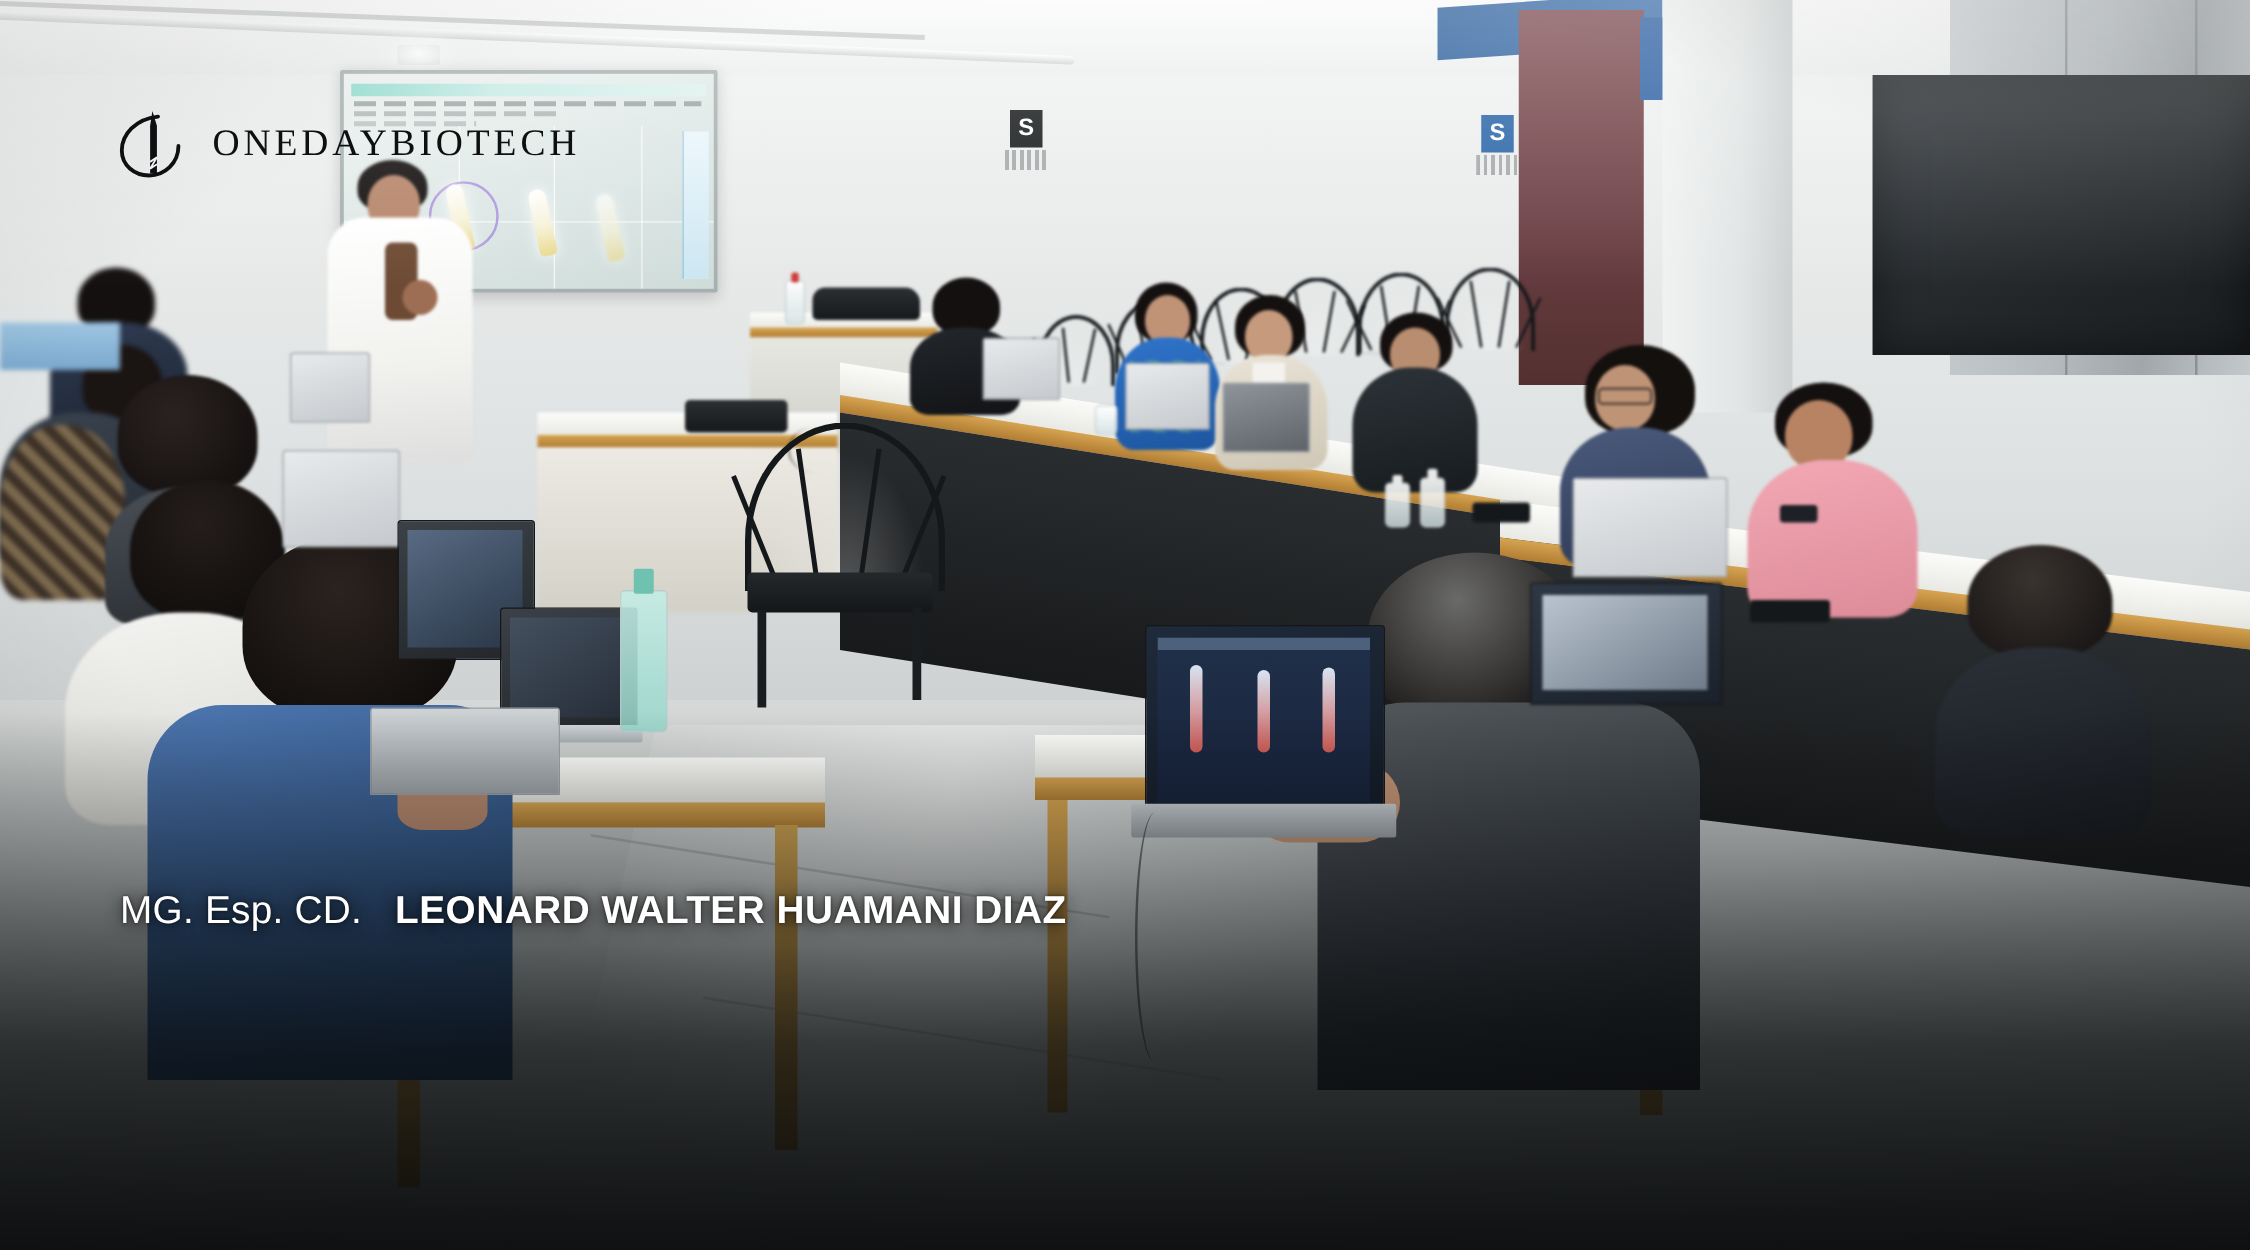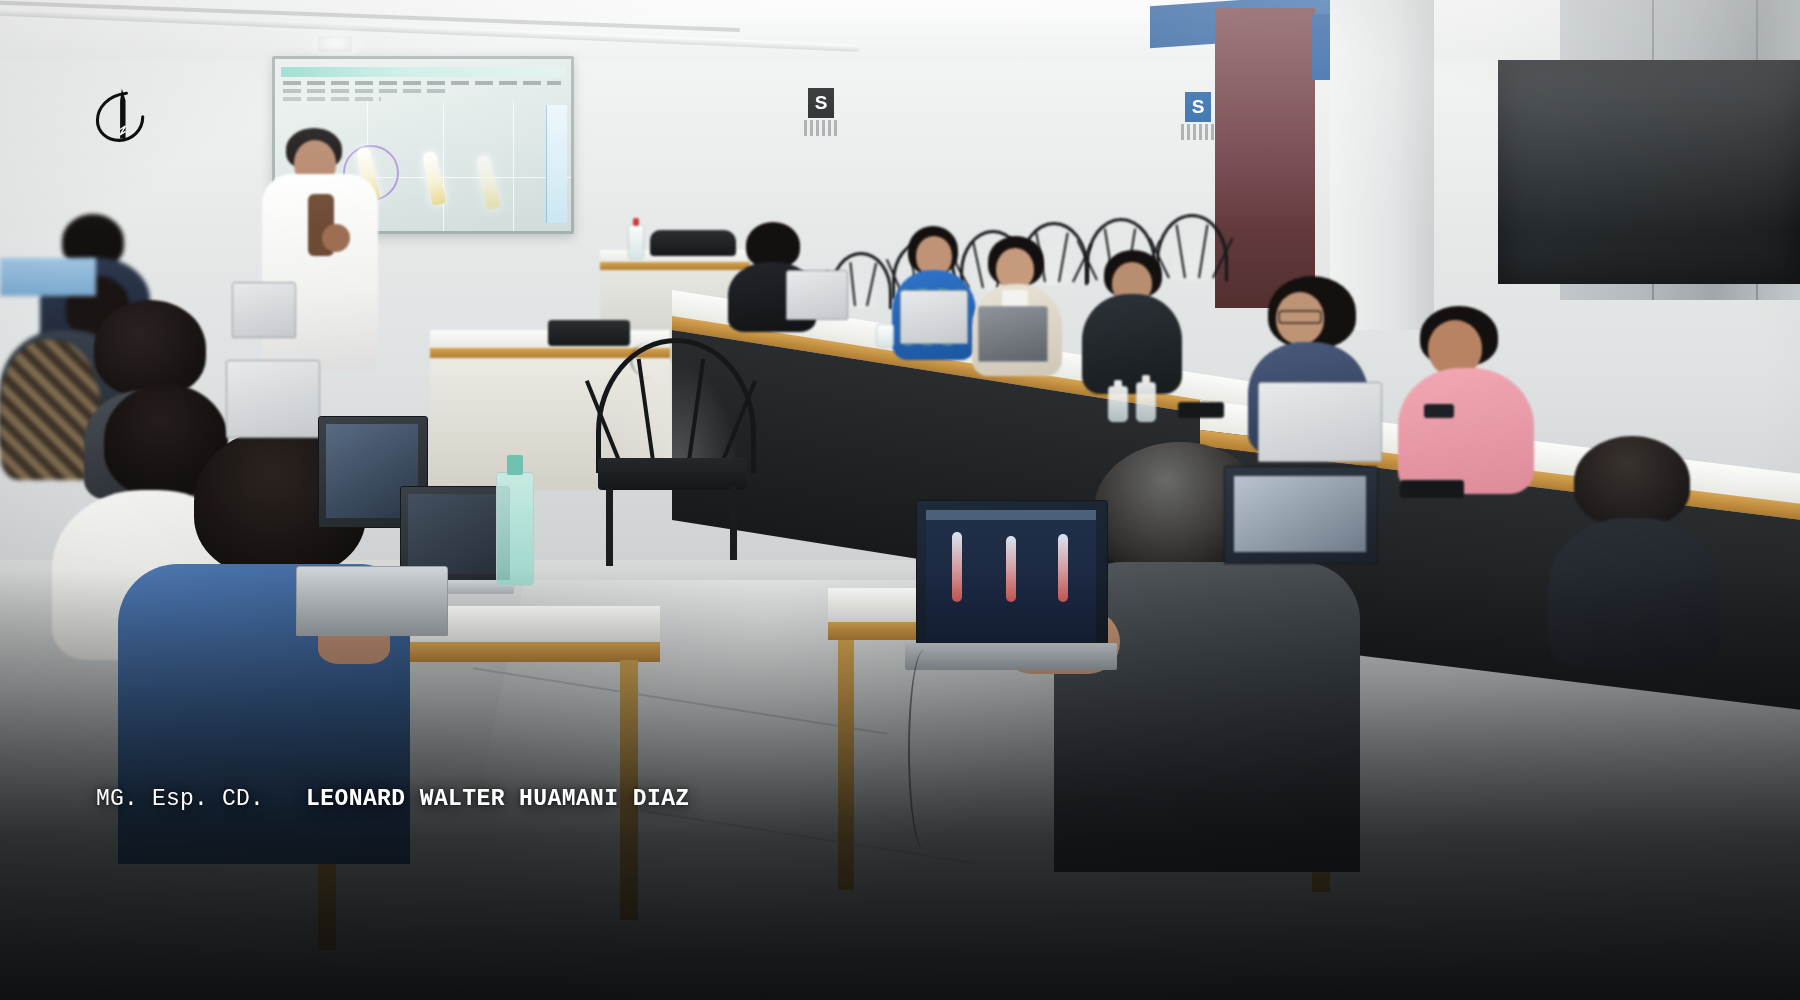--- a/index.html
+++ b/index.html
@@ -205,25 +205,24 @@
   }
   .brand-mark{width:58px;height:58px;display:block;}
   .brand-word{
     font-family:"Liberation Serif",serif;
     font-size:30px;letter-spacing:3.1px;color:#0d0f11;
     white-space:nowrap;font-weight:400;
   }
 
   
   .speaker{
-    position:absolute;left:96px;top:786px;z-index:22;
-    font-size:23px;color:#ffffff;white-space:nowrap;
+    position:absolute;left:96px;top:710px;z-index:22;
+    font-size:31px;color:#ffffff;white-space:nowrap;
     text-shadow:0 2px 14px rgba(0,0,0,.85),0 0 3px rgba(0,0,0,.6);
     letter-spacing:.2px;
-    font-family:Liberation Mono, monospace;
   }
   .speaker .pre{font-weight:400;}
   .speaker .name{font-weight:700;letter-spacing:.4px;}
 
   .headline{
     position:absolute;left:94px;top:826px;z-index:22;
     font-size:52px;font-weight:700;color:#ffffff;white-space:nowrap;
     letter-spacing:-.2px;
     text-shadow:0 3px 20px rgba(0,0,0,.9),0 0 4px rgba(0,0,0,.65);
     display:flex;align-items:center;gap:20px;
@@ -531,20 +530,21 @@
     <div class="top-scrim"></div>
     <div class="bottom-scrim"></div>
   </div>
 
   <div class="brand">
     <svg class="brand-mark" viewBox="0 0 64 64">
       <path d="M38 8 C18 10 6 24 6 38 C6 51 17 60 30 60 C44 60 56 49 56 34" fill="none" stroke="#0d0f11" stroke-width="3.4" stroke-linecap="round"></path>
       <path d="M33 3 L37 16 L37 58 L31 58 L31 16 Z" fill="#0d0f11"></path>
       <path d="M31 48 L37 44 L31 54 L37 50" fill="none" stroke="#f2f3f3" stroke-width="1.6"></path>
     </svg>
+    <span class="brand-word">ONEDAYBIOTECH</span>
   </div>
 
   <div class="speaker">
     <span class="pre">MG. Esp. CD.</span>
     <span>&nbsp;</span>
     <span class="name">LEONARD WALTER HUAMANI DIAZ</span>
   </div>
 
 
 </div>

